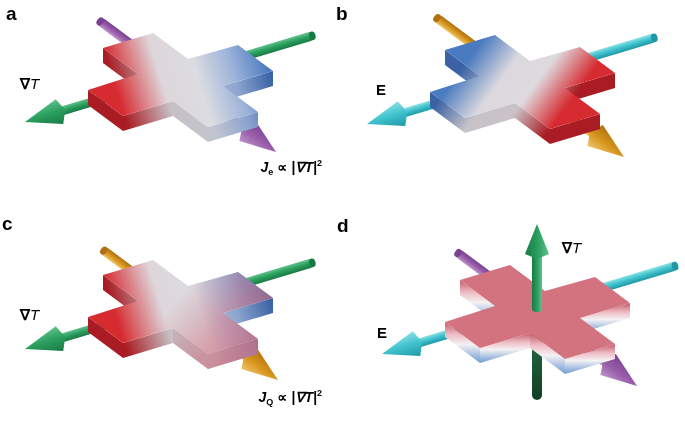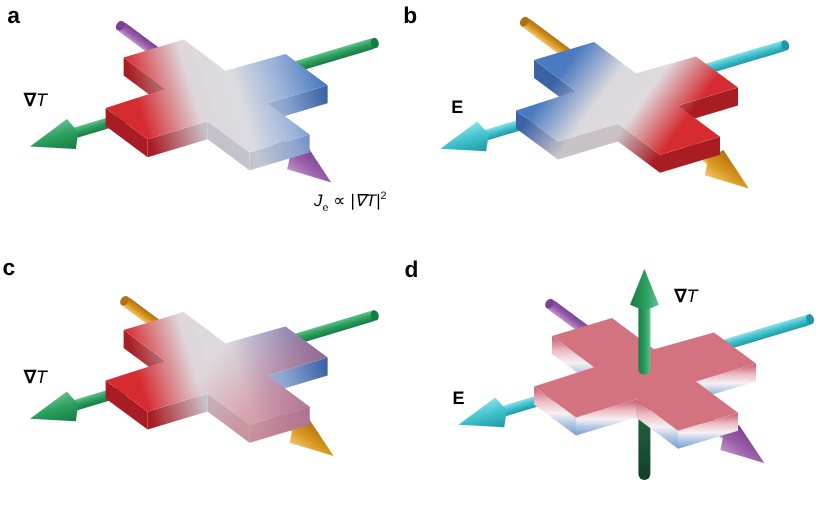--- a/index.html
+++ b/index.html
@@ -19,21 +19,21 @@
     position:absolute;font-size:19px;font-weight:700;line-height:1;
     color:var(--text,#000);
   }
   .axis-label{
     position:absolute;font-size:15px;line-height:1;white-space:nowrap;
   }
   .axis-label .nabla{font-weight:800;font-style:normal;}
   .axis-label .sym{font-style:italic;}
   .axis-label .sym-bold{font-weight:800;font-style:normal;}
   .formula{
-    position:absolute;font-size:14px;line-height:1.2;white-space:nowrap;text-align:right;
+    position:absolute;font-size:14px;line-height:1.2;white-space:nowrap;text-align:right;font-weight:bold;
   }
   .formula .f-base{font-style:italic;}
   .formula sub{font-size:9px;font-style:normal;}
   .formula .f-rel{margin:0 4px;font-style:normal;}
   .formula .f-body{font-style:italic;}
   .formula sup{font-size:9px;font-style:normal;}
 </style>
 </head>
 <body>
 
@@ -243,14 +243,17 @@
   <div class="axis-label" style="left:377px;top:325px">
     <span class="sym-bold">E</span>
   </div>
   <div class="axis-label" style="left:562px;top:240px">
     <span class="nabla">∇</span><span class="sym">T</span>
   </div>
 
   <div class="formula" style="left:150px;top:158px;width:172px">
     <span class="f-base">J</span><sub>e</sub><span class="f-rel">∝</span><span class="f-body">|∇T|</span><sup>2</sup>
   </div>
+  <div class="formula" style="left:150px;top:388px;width:172px">
+    <span class="f-base">J</span><sub>Q</sub><span class="f-rel">∝</span><span class="f-body">|∇T|</span><sup>2</sup>
+  </div>
 
 </div>
 
 </body></html>

